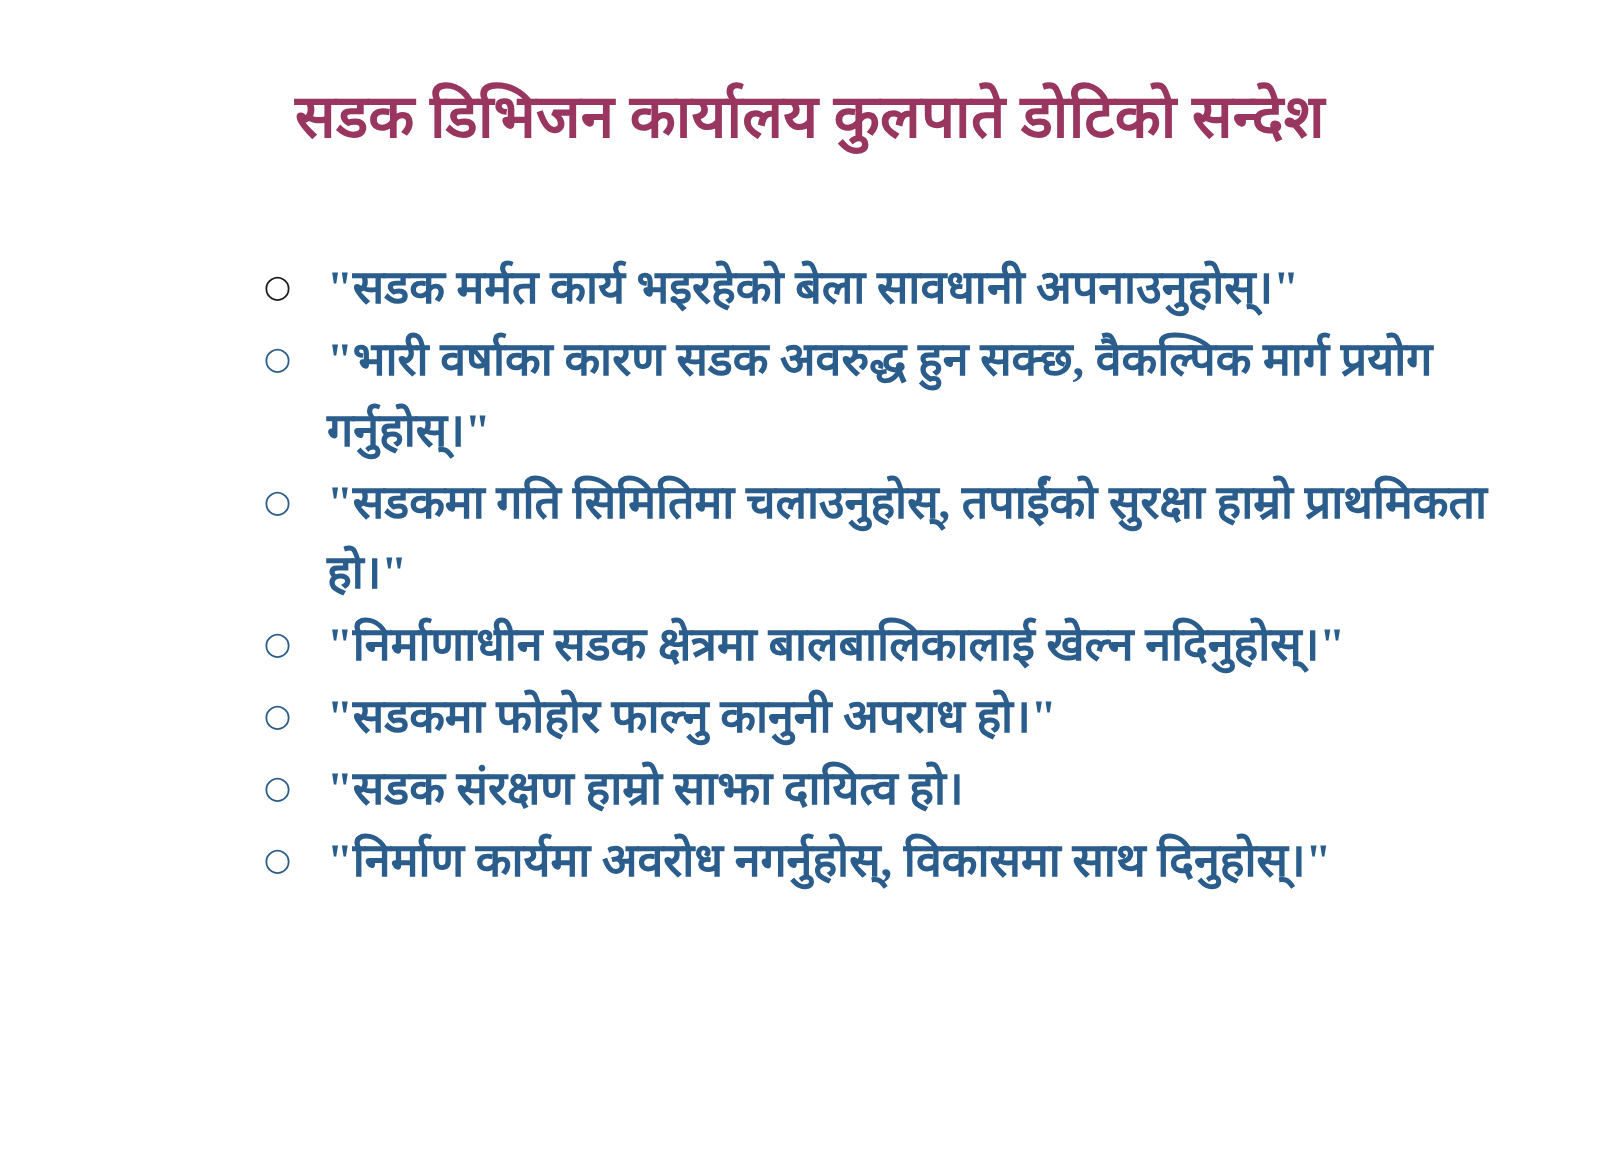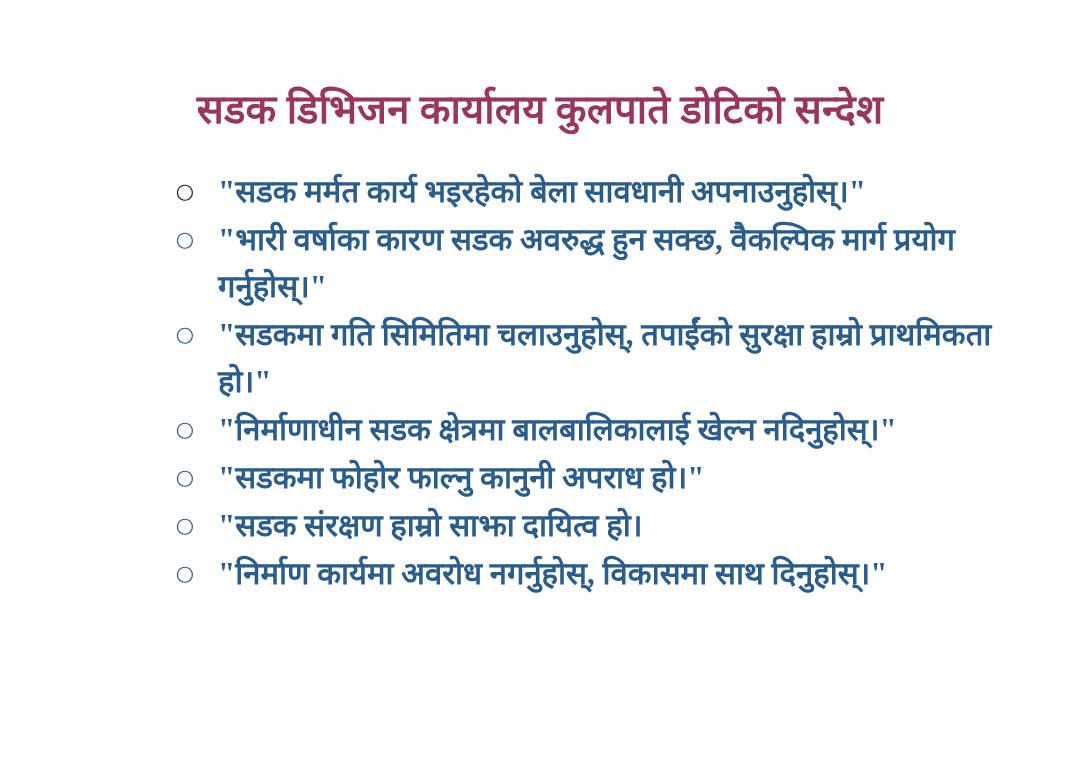--- a/index.html
+++ b/index.html
@@ -23,21 +23,20 @@
     box-sizing: border-box;
   }
 
   
   .title-block {
     position: absolute;
     left: 0;
     top: 56px;
     width: 1080px;
     text-align: center;
-    margin-top: 32px;
   }
   .slide-title {
     display: inline-block;
     margin: 0;
     font-family: "Liberation Serif", "DejaVu Serif", serif;
     font-size: 40px;
     line-height: 1.12;
     font-weight: 700;
     letter-spacing: 0.2px;
     color: #99365F;

